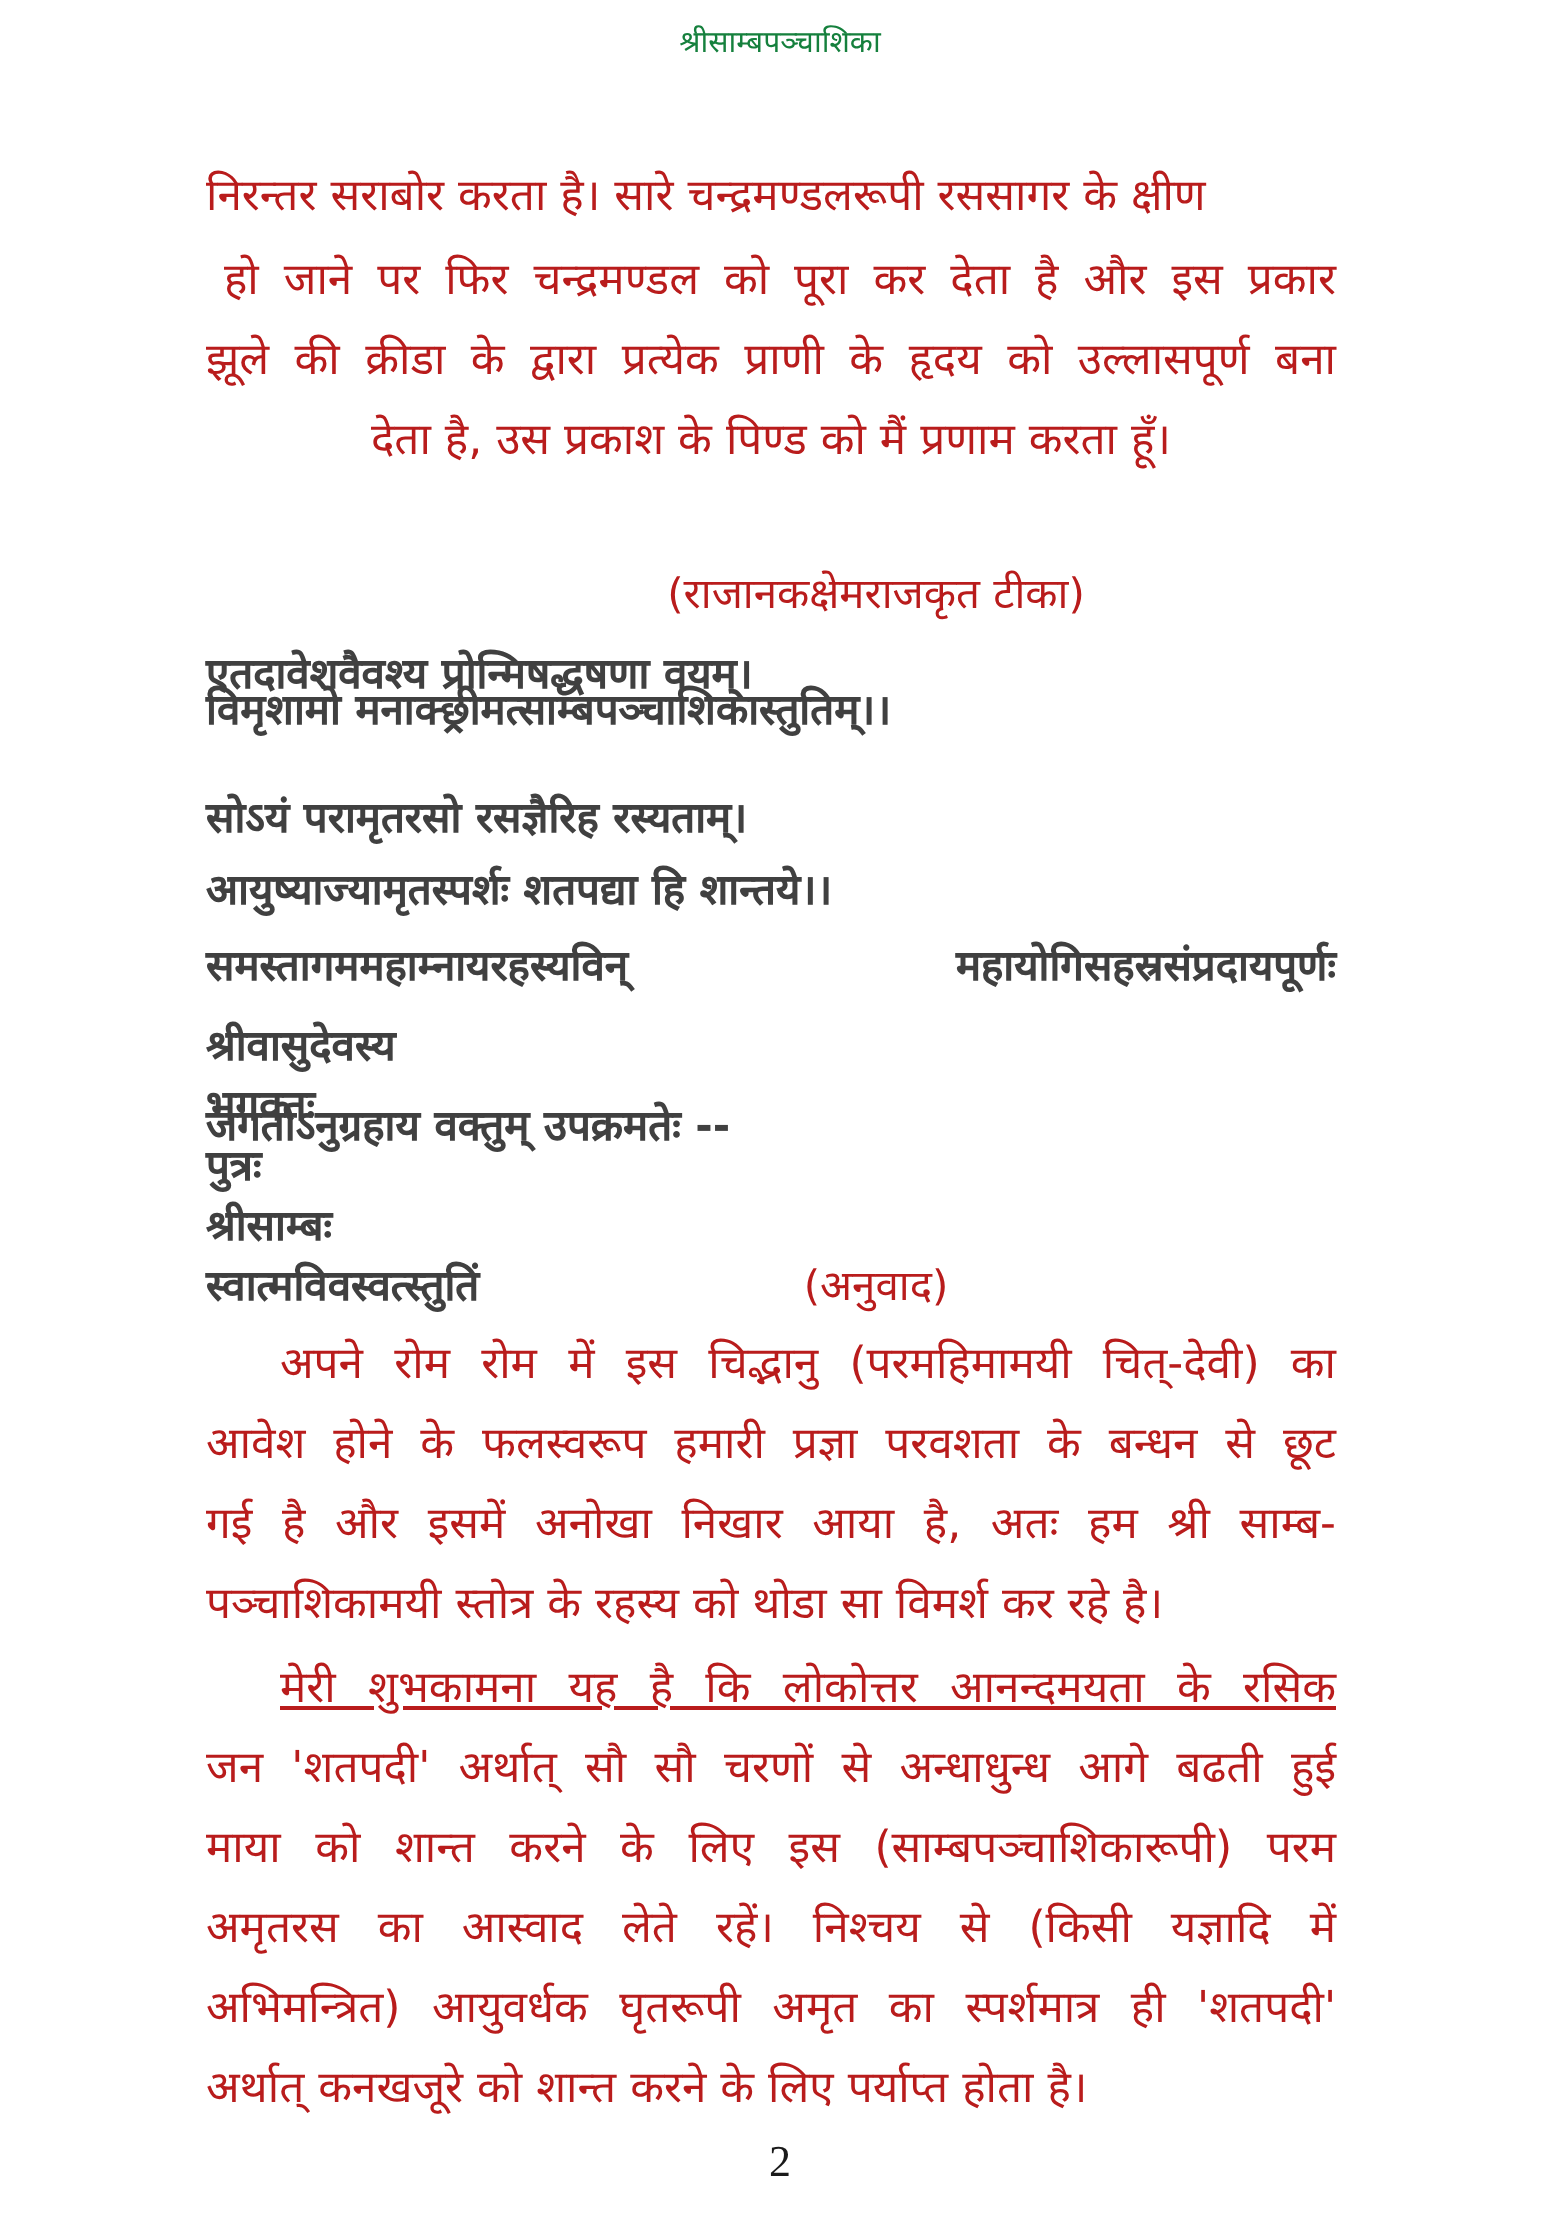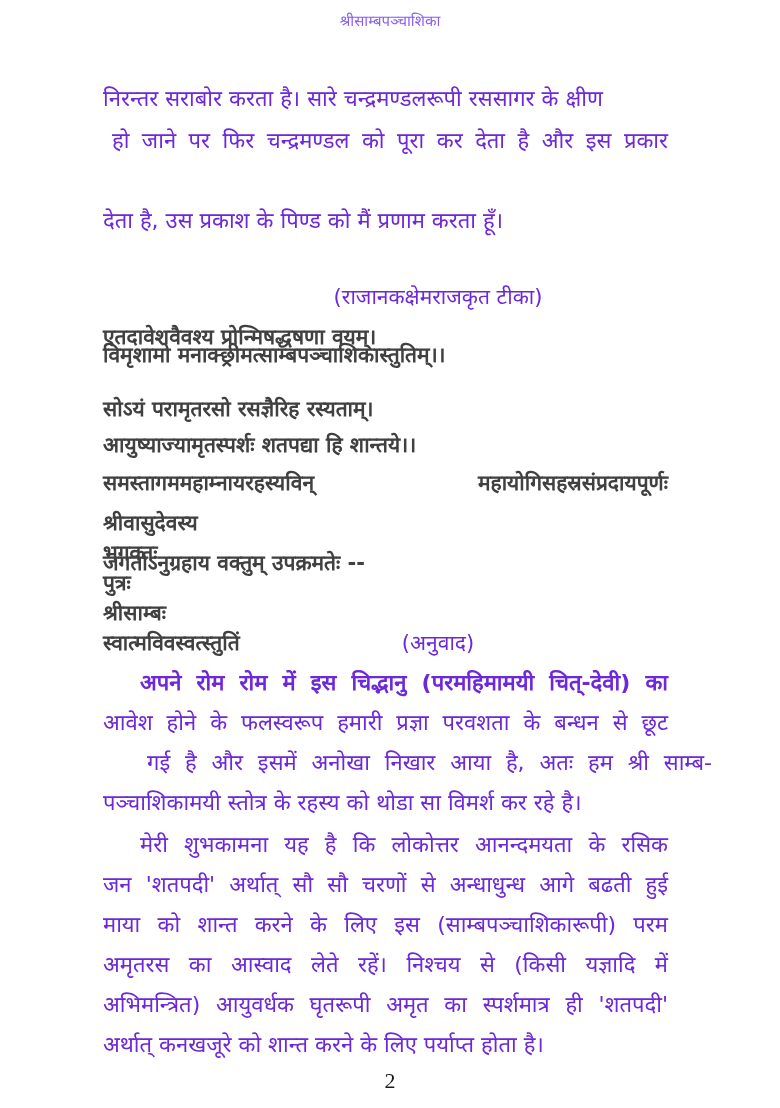--- a/index.html
+++ b/index.html
@@ -21,30 +21,30 @@
       width: 780px;
       height: 1108px;
     }
     .running-head {
       position: absolute;
       top: 10px;
       left: 0;
       width: 780px;
       text-align: center;
       font-size: 15px;
-      color: #8b5cf6;
+      color: #15803d;
     }
     .line {
       position: absolute;
       left: 103px;
       width: 565px;
       white-space: nowrap;
       font-size: 22px;
       line-height: 30px;
-      color: #6d28d9;
+      color: #b91c1c;
     }
     .justify {
       display: flex;
       justify-content: space-between;
     }
     .center {
       left: 0;
       width: 780px;
       text-align: center;
     }
@@ -72,21 +72,22 @@
 <body>
 
 <div class="page">
 
   <div class="running-head">श्रीसाम्बपञ्चाशिका</div>
 
   <div class="line justify" style="top:84px;">
       <span>निरन्तर सराबोर करता है। सारे चन्द्रमण्डलरूपी रससागर के क्षीण</span>
     </div>
   <div class="line" style="top:126px; left:112px; width:556px; text-align:justify; text-align-last:justify;">हो जाने पर फिर चन्द्रमण्डल को पूरा कर देता है और इस प्रकार</div>
-  <div class="line" style="top:206px;">देता है, उस प्रकाश के पिण्ड को मैं प्रणाम करता हूँ।</div>
+  <div class="line" style="top:166px; text-align:justify; text-align-last:justify;">झूले की क्रीडा के द्वारा प्रत्येक प्राणी के हृदय को उल्लासपूर्ण बना</div>
+  <div class="line" style="top:206px;text-align:center;">देता है, उस प्रकाश के पिण्ड को मैं प्रणाम करता हूँ।</div>
 
   <div class="line center heading" style="top:282px;">(राजानकक्षेमराजकृत टीका)</div>
 
   <div class="line bold" style="top:322px;">एतदावेशवैवश्य प्रोन्मिषद्धषणा वयम्।</div>
   <div class="line bold" style="top:340px;">विमृशामो मनाक्छ्रीमत्साम्बपञ्चाशिकास्तुतिम्।।</div>
   <div class="line bold" style="top:394px;">सोऽयं परामृतरसो रसज्ञैरिह रस्यताम्।</div>
   <div class="line bold" style="top:430px;">आयुष्याज्यामृतस्पर्शः शतपद्या हि शान्तये।।</div>
 
   <div class="line bold justify" style="top:468px;">
     <span>समस्तागममहाम्नायरहस्यविन्</span>
@@ -96,26 +97,26 @@
     <span>श्रीवासुदेवस्य</span>
     <span>भगवतः</span>
     <span>पुत्रः</span>
     <span>श्रीसाम्बः</span>
     <span>स्वात्मविवस्वत्स्तुतिं</span>
   </div>
   <div class="line bold" style="top:548px;">जगतोऽनुग्रहाय वक्तुम् उपक्रमतेः --</div>
 
   <div class="line center heading" style="top:628px;">(अनुवाद)</div>
 
-  <div class="line" style="top:668px; left:140px; width:528px; text-align:justify; text-align-last:justify;font-weight:bold;">अपने रोम रोम में इस चिद्भानु (परमहिमामयी चित्-देवी) का</div>
+  <div class="line" style="top:668px; left:140px; width:528px; text-align:justify; text-align-last:justify;">अपने रोम रोम में इस चिद्भानु (परमहिमामयी चित्-देवी) का</div>
   <div class="line" style="top:708px; text-align:justify; text-align-last:justify;">आवेश होने के फलस्वरूप हमारी प्रज्ञा परवशता के बन्धन से छूट</div>
-  <div class="line" style="top:748px; text-align:justify; text-align-last:justify;margin-left:44px;">गई है और इसमें अनोखा निखार आया है, अतः हम श्री साम्ब-</div>
+  <div class="line" style="top:748px; text-align:justify; text-align-last:justify;">गई है और इसमें अनोखा निखार आया है, अतः हम श्री साम्ब-</div>
   <div class="line" style="top:788px;">पञ्चाशिकामयी स्तोत्र के रहस्य को थोडा सा विमर्श कर रहे है।</div>
 
-  <div class="line" style="top:830px; left:140px; width:528px; text-align:justify; text-align-last:justify;">मेरी शुभकामना यह है कि लोकोत्तर आनन्दमयता के रसिक</div>
+  <div class="line" style="top:830px; left:140px; width:528px; text-align:justify; text-align-last:justify;text-decoration:underline;">मेरी शुभकामना यह है कि लोकोत्तर आनन्दमयता के रसिक</div>
   <div class="line" style="top:870px; text-align:justify; text-align-last:justify;">जन 'शतपदी' अर्थात् सौ सौ चरणों से अन्धाधुन्ध आगे बढती हुई</div>
   <div class="line" style="top:910px; text-align:justify; text-align-last:justify;">माया को शान्त करने के लिए इस (साम्बपञ्चाशिकारूपी) परम</div>
   <div class="line" style="top:950px; text-align:justify; text-align-last:justify;">अमृतरस का आस्वाद लेते रहें। निश्चय से (किसी यज्ञादि में</div>
   <div class="line" style="top:990px; text-align:justify; text-align-last:justify;">अभिमन्त्रित) आयुवर्धक घृतरूपी अमृत का स्पर्शमात्र ही 'शतपदी'</div>
   <div class="line" style="top:1030px;">अर्थात् कनखजूरे को शान्त करने के लिए पर्याप्त होता है।</div>
 
   <div class="page-number">2</div>
 </div>
 
 </body></html>

